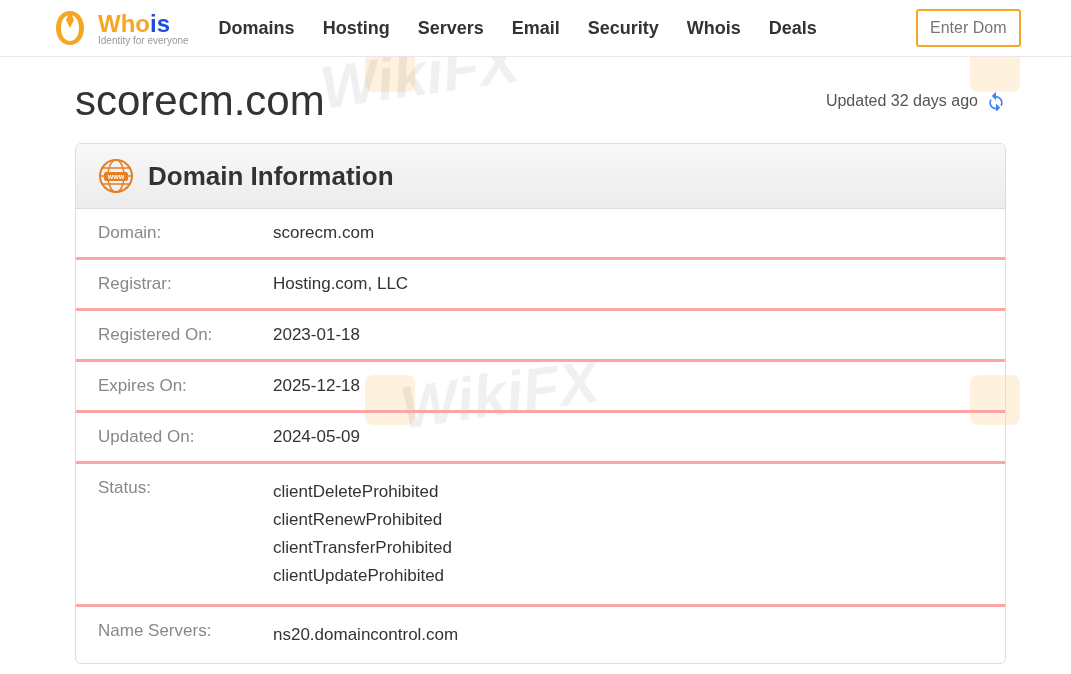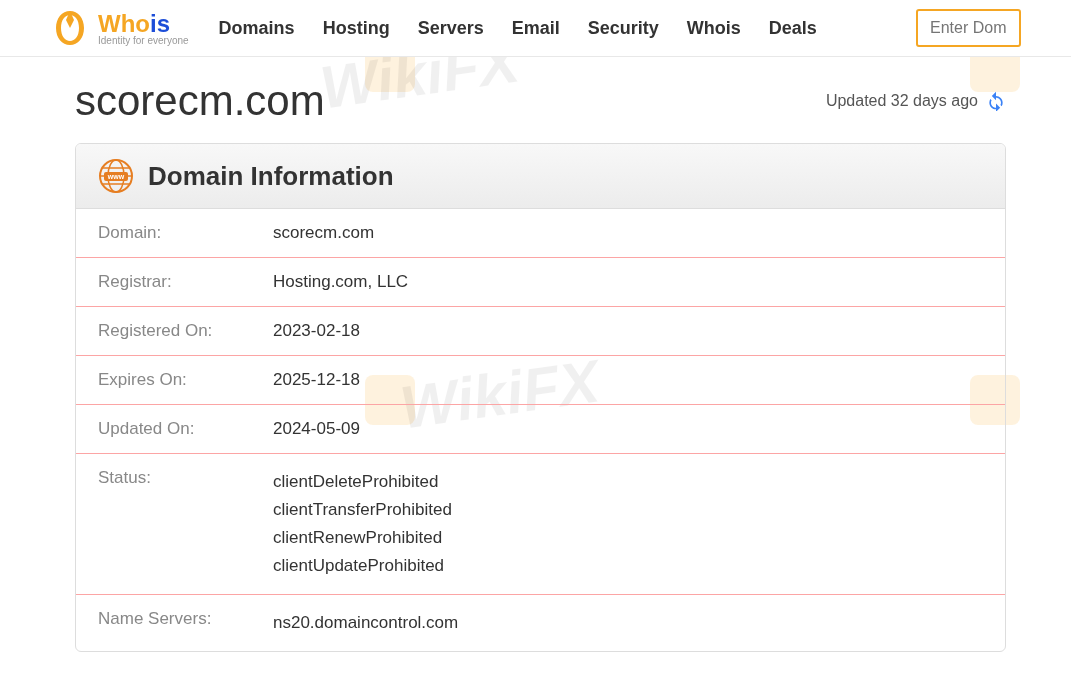--- a/index.html
+++ b/index.html
@@ -140,21 +140,21 @@
       height: 36px;
     }
     .panel-title {
       font-size: 26px;
       font-weight: 700;
       color: #333;
     }
     .info-row {
       display: flex;
       padding: 14px 22px;
-      border-bottom: 1px solid #fca5a5;
+      border-bottom: 3px solid #fca5a5;
       font-size: 17px;
     }
     .info-row:last-child {
       border-bottom: none;
     }
     .info-label {
       width: 175px;
       color: #888;
       flex-shrink: 0;
     }
@@ -231,39 +231,39 @@
       <div class="info-value">scorecm.com</div>
     </div>
 
     <div class="info-row">
       <div class="info-label">Registrar:</div>
       <div class="info-value">Hosting.com, LLC</div>
     </div>
 
     <div class="info-row">
       <div class="info-label">Registered On:</div>
-      <div class="info-value">2023-02-18</div>
+      <div class="info-value">2023-01-18</div>
     </div>
 
     <div class="info-row">
       <div class="info-label">Expires On:</div>
       <div class="info-value">2025-12-18</div>
     </div>
 
     <div class="info-row">
       <div class="info-label">Updated On:</div>
       <div class="info-value">2024-05-09</div>
     </div>
 
     <div class="info-row">
       <div class="info-label">Status:</div>
       <div class="info-value">
         <div>clientDeleteProhibited</div>
+        <div>clientRenewProhibited</div>
         <div>clientTransferProhibited</div>
-        <div>clientRenewProhibited</div>
         <div>clientUpdateProhibited</div>
       </div>
     </div>
 
     <div class="info-row">
       <div class="info-label">Name Servers:</div>
       <div class="info-value">
         <div>ns20.domaincontrol.com</div>
       </div>
     </div>

